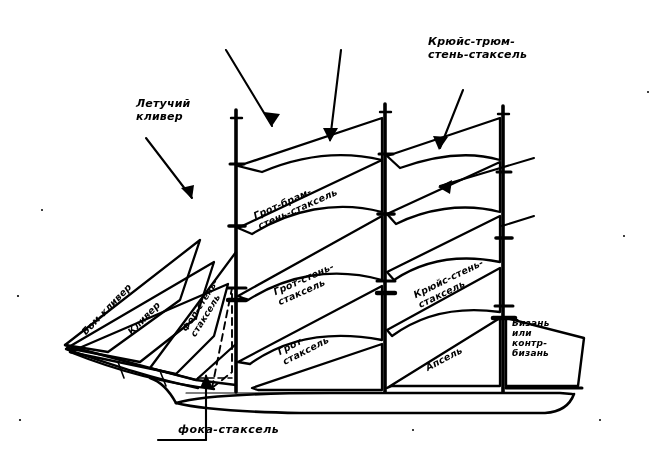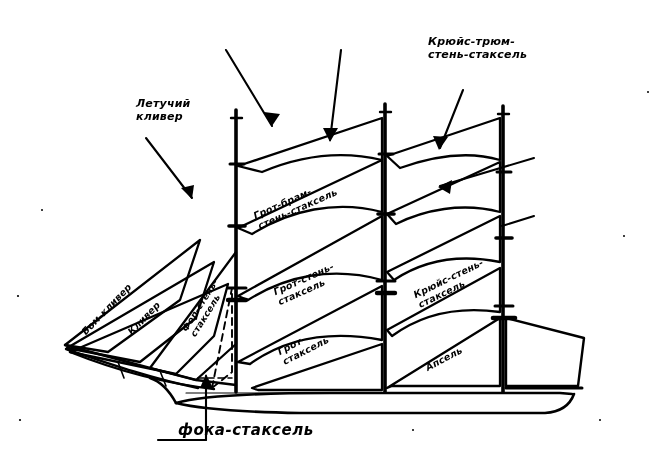--- a/index.html
+++ b/index.html
@@ -38,21 +38,21 @@
   }
   .lbl.sail-lbl {
     font-size: 9.5px;
     line-height: 10.5px;
   }
   .lbl.small {
     font-size: 9px;
     line-height: 10px;
   }
   .lbl.bottom-title {
-    font-size: 15px;
+    font-size: 11px;
     letter-spacing: 0.5px;
   }
 </style>
 </head>
 <body>
 
 <div id="diagram-root">
 
   <svg id="ship-svg" viewBox="0 0 668 457">
     <g fill="none" stroke="#000000" stroke-linecap="round" stroke-linejoin="round">
@@ -202,16 +202,20 @@
 <span>стаксель</span></div>
 
   <div class="lbl sail-lbl" style="left:276px; top:348px; transform:rotate(-27deg);"><span>Грот-</span>
 <span>стаксель</span></div>
 
   <div class="lbl sail-lbl" style="left:412px; top:291px; transform:rotate(-26deg);"><span>Крюйс-стень-</span>
 <span>стаксель</span></div>
 
   <div class="lbl sail-lbl" style="left:424px; top:364px; transform:rotate(-28deg);"><span>Апсель</span></div>
 
+  <div class="lbl sail-lbl small" style="left:512px; top:318px;"><span>Бизань</span>
+<span>или</span>
+<span>контр-</span>
+<span>бизань</span></div>
 
   <div class="lbl bottom-title" style="left:178px; top:424px;"><span>фока-стаксель</span></div>
 
 </div>
 
 </body></html>

